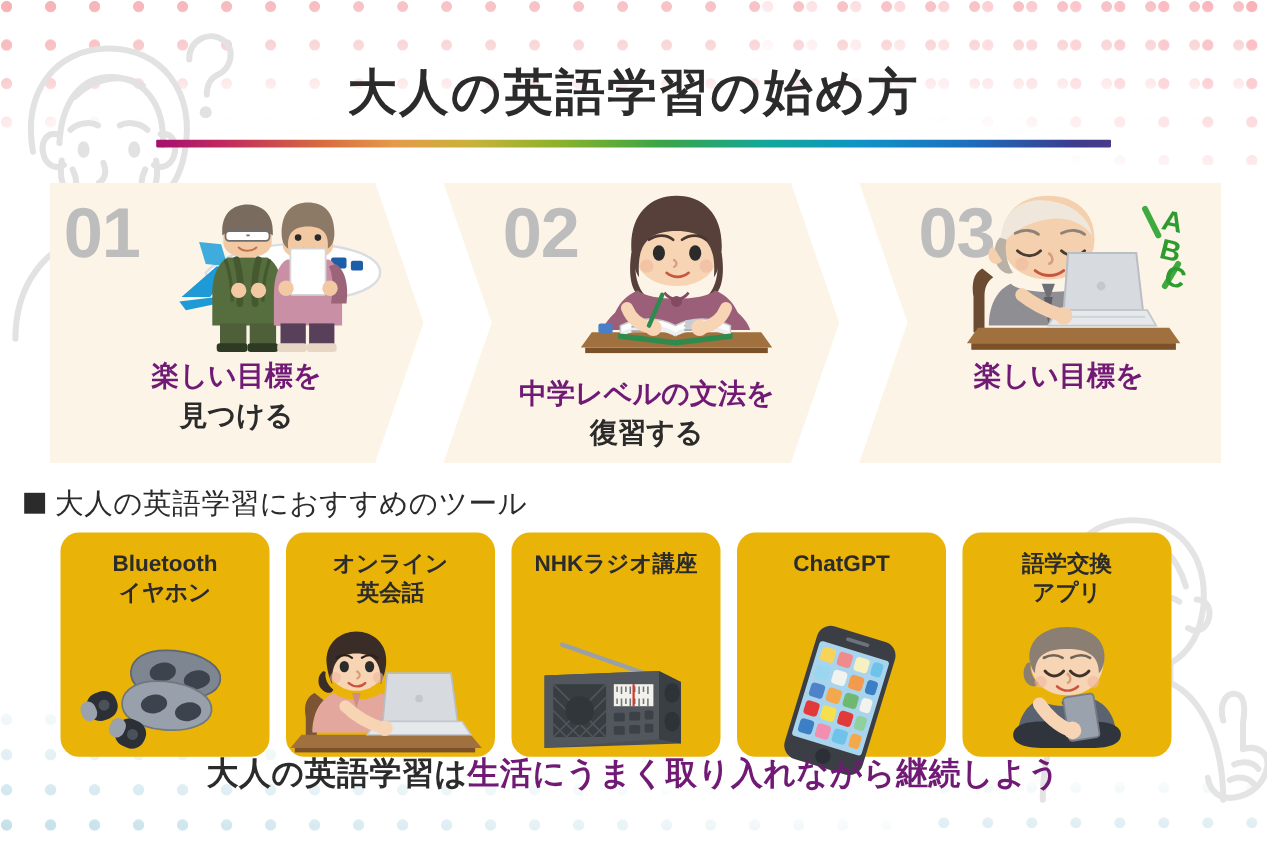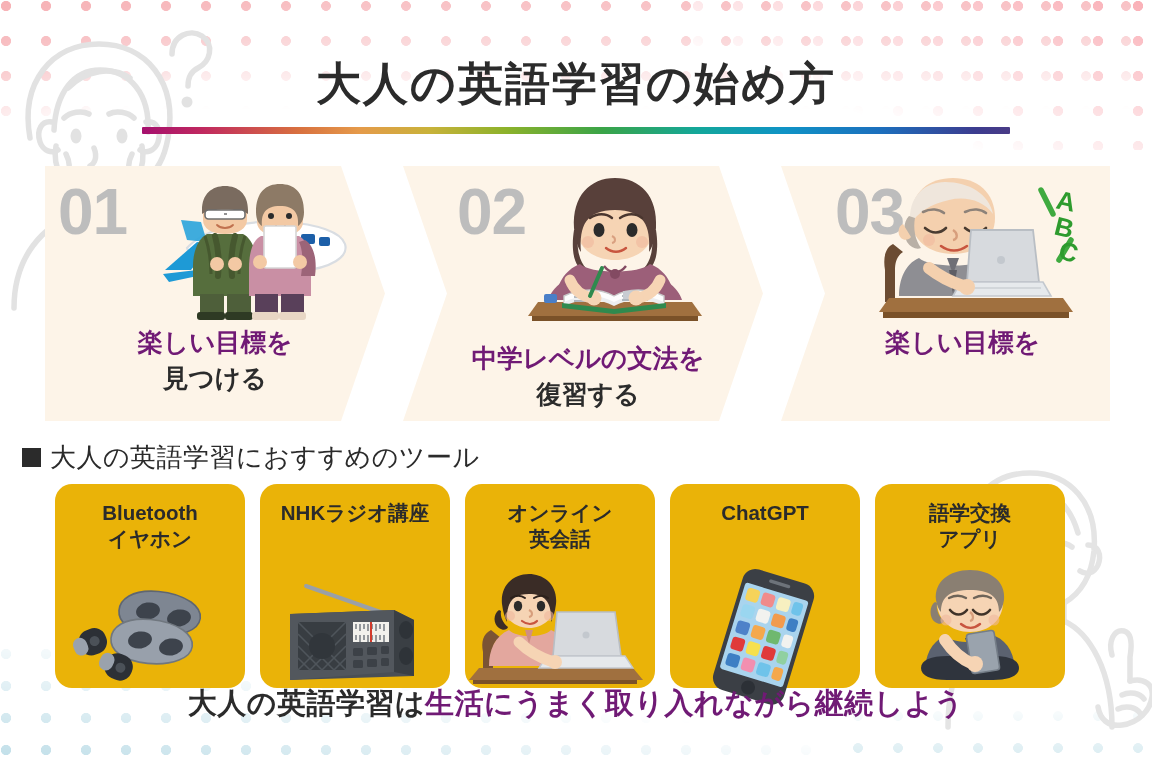--- a/index.html
+++ b/index.html
@@ -411,63 +411,20 @@
         <g transform="rotate(24 64 86)">
           <rect x="50" y="74" width="28" height="26" rx="12" fill="#2c3036"></rect>
           <rect x="44" y="78" width="14" height="18" rx="7" fill="#9aa2ad"></rect>
           <circle cx="66" cy="87" r="5" fill="#4b5158"></circle>
         </g>
       </svg>
     </div>
 
     <div class="tool">
       <div class="tool-label">
-        <span>NHKラジオ講座</span>
-      </div>
-      <svg class="tool-art" viewBox="0 0 190 104">
-
-        <g stroke="#9aa0a7" stroke-width="4" stroke-linecap="round" fill="none">
-          <path d="M46 6 L126 34"></path>
-        </g>
-        <circle cx="128" cy="36" r="5" fill="#7f868d"></circle>
-
-        <path d="M30 34 L134 30 L154 40 L154 96 L30 100 Z" fill="#4a4f55"></path>
-        <path d="M134 30 L154 40 L154 96 L134 92 Z" fill="#3a3f44"></path>
-        <path d="M30 34 L134 30 L134 92 L30 100 Z" fill="#52575d"></path>
-
-        <rect x="38" y="42" width="48" height="48" fill="#383d42"></rect>
-        <g stroke="#4f555b" stroke-width="1.6">
-          <path d="M38 42 L86 90 M38 54 L74 90 M38 66 L62 90 M38 78 L50 90"></path>
-          <path d="M86 42 L38 90 M86 54 L50 90 M86 66 L62 90 M86 78 L74 90"></path>
-        </g>
-        <circle cx="62" cy="66" r="13" fill="#31363b"></circle>
-
-        <rect x="93" y="42" width="36" height="20" fill="#f2f1ec"></rect>
-        <g stroke="#6d737a" stroke-width="1.4">
-          <path d="M96 44 v5 M100 44 v7 M104 44 v5 M108 44 v7 M112 44 v5 M116 44 v7 M120 44 v5 M124 44 v7"></path>
-          <path d="M96 55 v5 M100 55 v7 M104 55 v5 M108 55 v7 M112 55 v5 M116 55 v7 M120 55 v5 M124 55 v7"></path>
-        </g>
-        <rect x="110" y="42" width="2" height="20" fill="#d23b2c"></rect>
-
-        <g fill="#3c4147">
-          <rect x="93" y="68" width="10" height="8" rx="1.5"></rect>
-          <rect x="107" y="67" width="10" height="8" rx="1.5"></rect>
-          <rect x="121" y="66" width="8" height="8" rx="1.5"></rect>
-          <rect x="93" y="80" width="10" height="8" rx="1.5"></rect>
-          <rect x="107" y="79" width="10" height="8" rx="1.5"></rect>
-          <rect x="121" y="78" width="8" height="8" rx="1.5"></rect>
-        </g>
-
-        <ellipse cx="146" cy="50" rx="7" ry="9" fill="#2e3338"></ellipse>
-        <ellipse cx="146" cy="76" rx="7" ry="9" fill="#2e3338"></ellipse>
-      </svg>
-    </div>
-
-    <div class="tool">
-      <div class="tool-label">
         <span>オンライン</span><br>
         <span>英会話</span>
       </div>
       <svg class="tool-art" viewBox="0 0 190 104">
 
         <path d="M26 50 C18 54 16 62 18 72 L18 94 L28 94 L28 72 C28 64 30 60 36 58 Z" fill="#7b5434"></path>
 
         <g>
           <path d="M38 24 C38 8 50 0 64 0 C78 0 90 8 90 24 C90 38 78 48 64 48 C50 48 38 38 38 24 Z" fill="#f6d4b4"></path>
           <path d="M37 24 C35 4 50 -6 64 -6 C78 -6 93 4 91 24 C90 32 88 38 86 42 C87 22 80 14 64 14 C48 14 41 22 42 42 C40 38 38 32 37 24 Z" fill="#3a2c26"></path>
@@ -497,20 +454,63 @@
           <path d="M82 76 L160 76 L168 88 L74 88 Z" fill="#e6e9ec" stroke="#c3c8ce" stroke-width="1.4"></path>
         </g>
 
         <path d="M54 62 C64 72 76 78 88 82" stroke="#f6d4b4" stroke-width="11" fill="none" stroke-linecap="round"></path>
         <circle cx="90" cy="82" r="7" fill="#f6d4b4"></circle>
       </svg>
     </div>
 
     <div class="tool">
       <div class="tool-label">
+        <span>NHKラジオ講座</span>
+      </div>
+      <svg class="tool-art" viewBox="0 0 190 104">
+
+        <g stroke="#9aa0a7" stroke-width="4" stroke-linecap="round" fill="none">
+          <path d="M46 6 L126 34"></path>
+        </g>
+        <circle cx="128" cy="36" r="5" fill="#7f868d"></circle>
+
+        <path d="M30 34 L134 30 L154 40 L154 96 L30 100 Z" fill="#4a4f55"></path>
+        <path d="M134 30 L154 40 L154 96 L134 92 Z" fill="#3a3f44"></path>
+        <path d="M30 34 L134 30 L134 92 L30 100 Z" fill="#52575d"></path>
+
+        <rect x="38" y="42" width="48" height="48" fill="#383d42"></rect>
+        <g stroke="#4f555b" stroke-width="1.6">
+          <path d="M38 42 L86 90 M38 54 L74 90 M38 66 L62 90 M38 78 L50 90"></path>
+          <path d="M86 42 L38 90 M86 54 L50 90 M86 66 L62 90 M86 78 L74 90"></path>
+        </g>
+        <circle cx="62" cy="66" r="13" fill="#31363b"></circle>
+
+        <rect x="93" y="42" width="36" height="20" fill="#f2f1ec"></rect>
+        <g stroke="#6d737a" stroke-width="1.4">
+          <path d="M96 44 v5 M100 44 v7 M104 44 v5 M108 44 v7 M112 44 v5 M116 44 v7 M120 44 v5 M124 44 v7"></path>
+          <path d="M96 55 v5 M100 55 v7 M104 55 v5 M108 55 v7 M112 55 v5 M116 55 v7 M120 55 v5 M124 55 v7"></path>
+        </g>
+        <rect x="110" y="42" width="2" height="20" fill="#d23b2c"></rect>
+
+        <g fill="#3c4147">
+          <rect x="93" y="68" width="10" height="8" rx="1.5"></rect>
+          <rect x="107" y="67" width="10" height="8" rx="1.5"></rect>
+          <rect x="121" y="66" width="8" height="8" rx="1.5"></rect>
+          <rect x="93" y="80" width="10" height="8" rx="1.5"></rect>
+          <rect x="107" y="79" width="10" height="8" rx="1.5"></rect>
+          <rect x="121" y="78" width="8" height="8" rx="1.5"></rect>
+        </g>
+
+        <ellipse cx="146" cy="50" rx="7" ry="9" fill="#2e3338"></ellipse>
+        <ellipse cx="146" cy="76" rx="7" ry="9" fill="#2e3338"></ellipse>
+      </svg>
+    </div>
+
+    <div class="tool">
+      <div class="tool-label">
         <span>ChatGPT</span>
       </div>
       <svg class="tool-art" viewBox="0 0 190 104">
         <g transform="rotate(17 95 52)">
           <rect x="58" y="-6" width="74" height="126" rx="13" fill="#3b3f45"></rect>
           <rect x="62" y="10" width="66" height="90" rx="3" fill="#a9d4ee"></rect>
           <rect x="84" y="0" width="22" height="3.4" rx="1.7" fill="#6d737a"></rect>
           <circle cx="95" cy="110" r="7" fill="#2c3036"></circle>
           <g>
             <rect x="66" y="14" width="13" height="13" rx="3.2" fill="#f6d35a"></rect>

